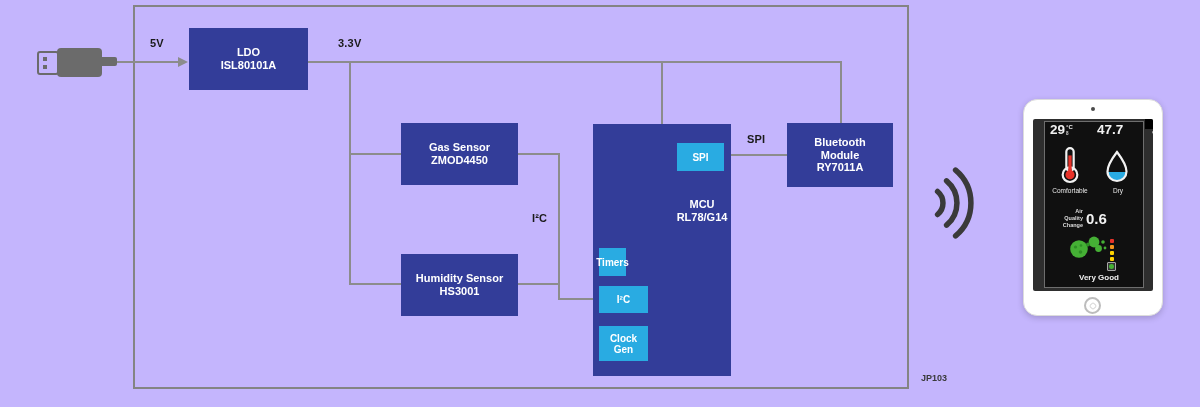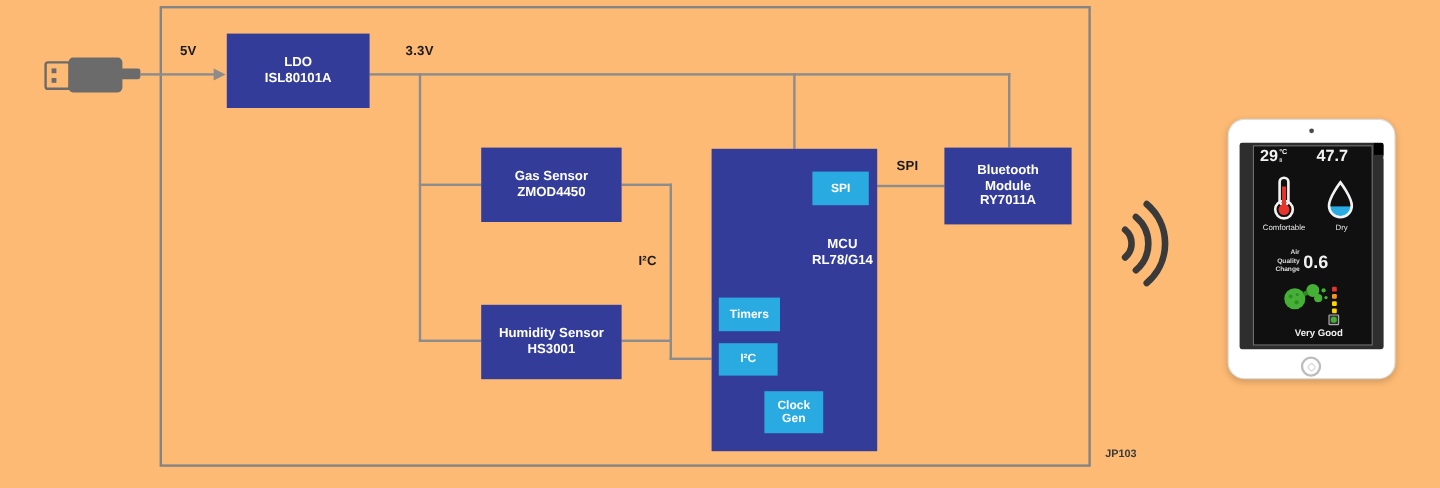--- a/index.html
+++ b/index.html
@@ -1,17 +1,17 @@
 <!DOCTYPE html>
 <html><head>
 <meta charset="utf-8">
 <style>
   * { box-sizing: border-box; margin: 0; padding: 0; }
   body { background:#fff; font-family:"Liberation Sans", sans-serif; }
-  #stage { position:relative; width:1200px; height:407px; background:#fdba74; overflow:hidden; }
+  #stage { position:relative; width:1200px; height:407px; background:#c4b5fd; overflow:hidden; }
 
   
   .boundary { position:absolute; left:133px; top:5px; width:776px; height:384px; border:2px solid #848484; }
 
   
   .wire { position:absolute; background:#8C8C8C; }
   .arrow-right { position:absolute; width:0; height:0;
     border-top:5.5px solid transparent; border-bottom:5.5px solid transparent;
     border-left:10px solid #8C8C8C; }
 
@@ -113,23 +113,23 @@
     <div>Humidity Sensor</div>
     <div>HS3001</div>
   </div>
 
   <div class="block" style="left: 593px; top: 124px; width: 138px; height: 252px; justify-content: flex-start; background-color: rgb(51, 61, 153);">
     <div class="mcu-title">
       <div>MCU</div>
       <div>RL78/G14</div>
     </div>
     <div class="subblock" style="left: 84px; top: 19px; width: 47px; height: 28px; background-color: rgb(41, 171, 226);">SPI</div>
-    <div class="subblock" style="left: 6px; top: 124px; width: 51px; height: 28px; background-color: rgb(41, 171, 226);">Timers</div>
+    <div class="subblock" style="left: 6px; top: 124px; width: 27px; height: 28px; background-color: rgb(41, 171, 226);">Timers</div>
     <div class="subblock" style="left: 6px; top: 162px; width: 49px; height: 27px; background-color: rgb(41, 171, 226);">I²C</div>
-    <div class="subblock" style="left: 6px; top: 202px; width: 49px; height: 35px; padding: 0px 8px; background-color: rgb(41, 171, 226); margin-left: 38px;">Clock Gen</div>
+    <div class="subblock" style="left: 6px; top: 202px; width: 49px; height: 35px; padding: 0px 8px; background-color: rgb(41, 171, 226);">Clock Gen</div>
   </div>
 
   <div class="block" style="left: 787px; top: 123px; width: 106px; height: 64px; line-height: 12.5px; background-color: rgb(51, 61, 153);">
     <div>Bluetooth</div>
     <div>Module</div>
     <div>RY7011A</div>
   </div>
 
   <svg style="left:898px; top:158px;" width="84" height="90" viewBox="0 0 84 90">
     <g fill="none" stroke-width="5.5" stroke-linecap="round" stroke="#3A3A3A">

